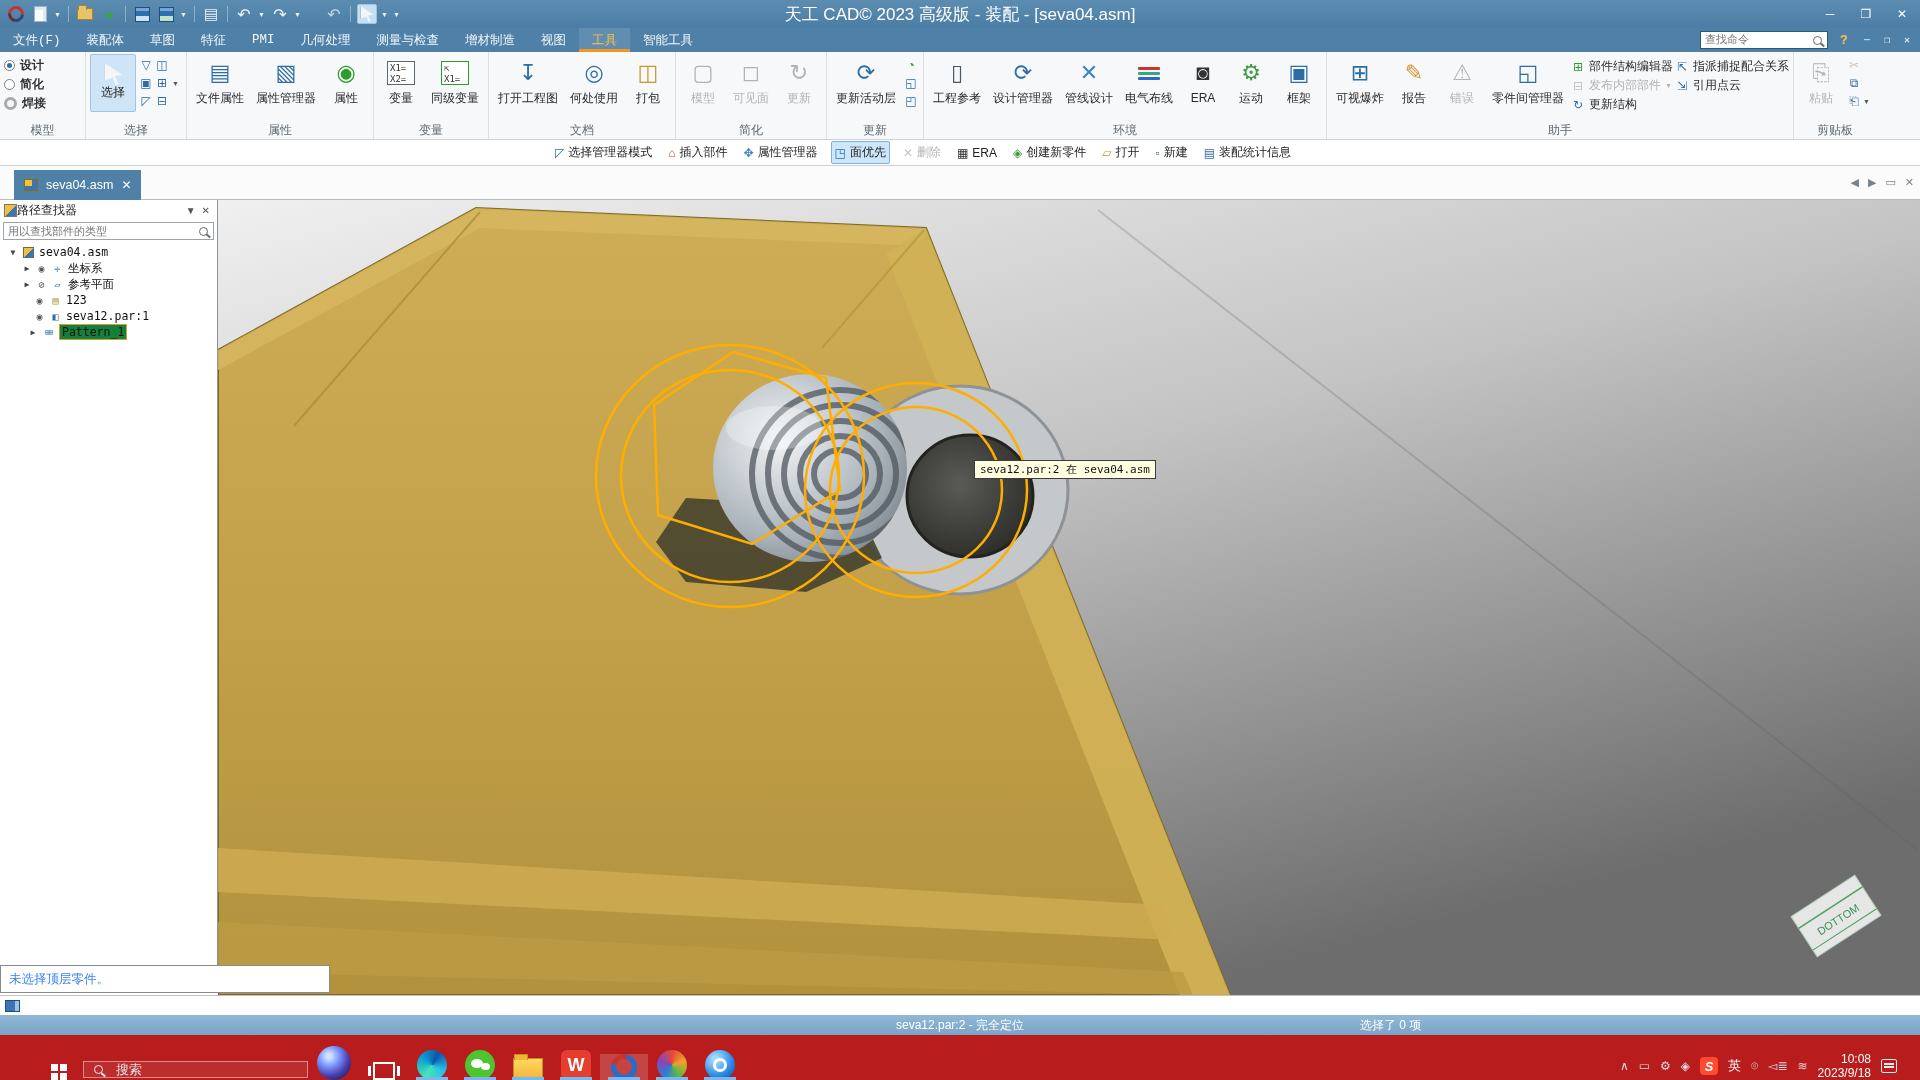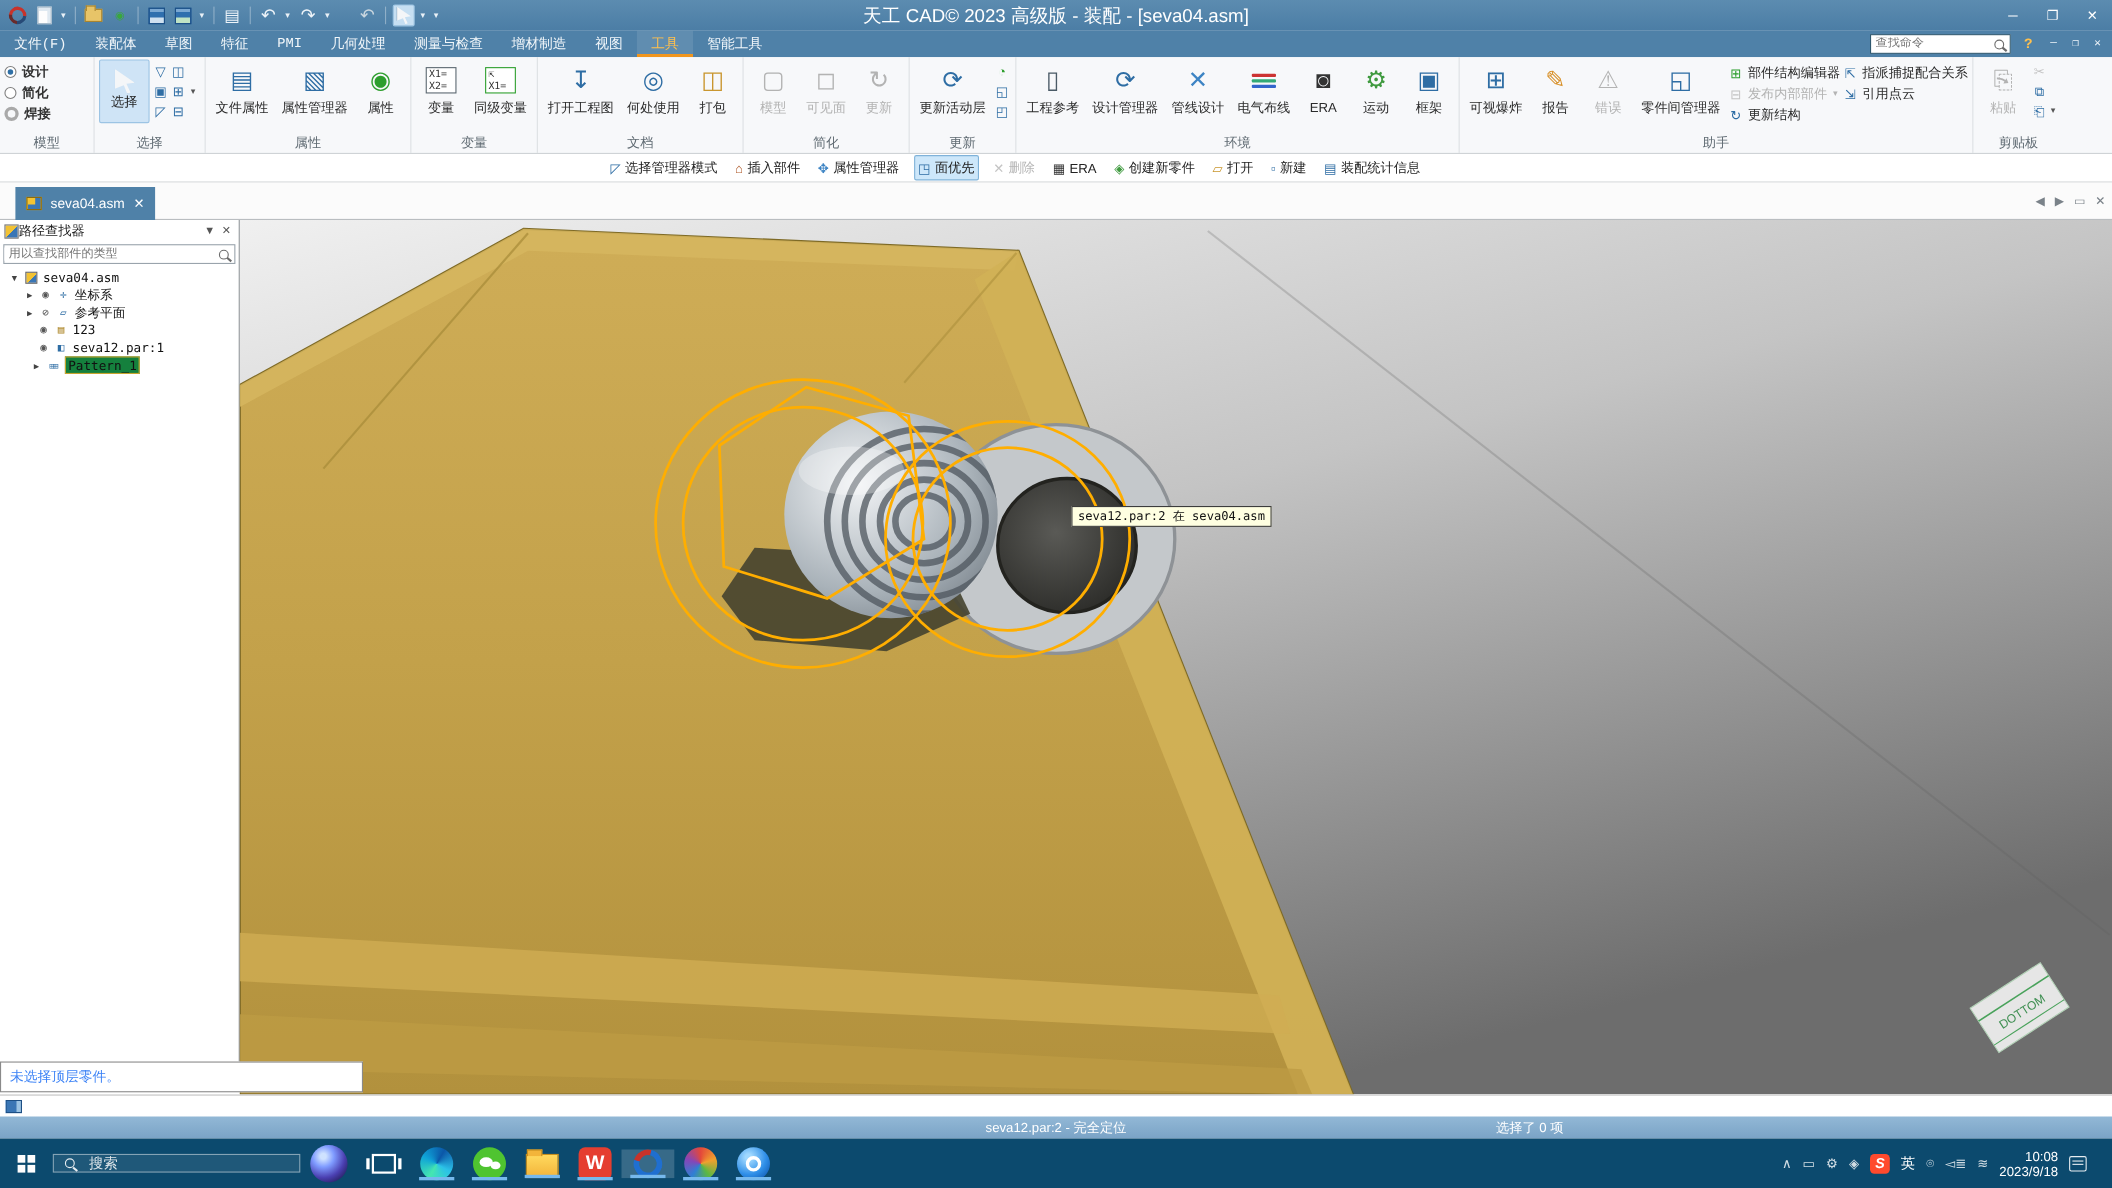--- a/index.html
+++ b/index.html
@@ -122,22 +122,22 @@
   
   #promptbar { position:absolute; top:995px; left:0; width:1920px; height:20px; background:#fff;
     border-top:1px solid #c2c2c2; display:flex; align-items:center; gap:8px; padding-left:5px;
     font-size:12.5px; color:#222; }
   .prompt-ic { width:15px; height:12px; background:#3a76b5; box-shadow:inset 0 0 0 1px #1d4f84, inset -5px 0 0 #9cc4e4; flex:none; }
   #statusbar { position:absolute; top:1015px; left:0; width:1920px; height:20px;
     background:linear-gradient(#92b8d6,#7aa3c6); color:#fff; font-size:12px; }
   #status-center { position:absolute; left:0; right:0; text-align:center; line-height:20px; }
   #status-selection { position:absolute; left:1360px; line-height:20px; }
   
-  #taskbar { position:absolute; top:1035px; left:0; width:1920px; height:45px; background:#0c4a6e;
-    display:flex; align-items:center; color:#fff; }
+  #taskbar { position:absolute; top:1035px; left:0; width:1920px; height:45px; background:#b91c1c;
+    display:flex; align-items:flex-end; color:#fff;padding-left:35px; }
   .tb-start { width:48px; display:flex; align-items:center; justify-content:center; }
   .winlogo { width:16px; height:16px; display:grid; grid-template-columns:7px 7px; grid-template-rows:7px 7px; gap:2px; }
   .winlogo span { background:#fdfdfd; }
   .tb-search { width:225px; display:flex; align-items:center; gap:8px; padding:0 10px;
     background:rgba(255,255,255,.08); border:1px solid rgba(255,255,255,.45); margin:2px 0; }
   .tb-search .mag { border-color:#e8eef2; } .tb-search .mag::after { background:#e8eef2; }
   .tb-search input { background:transparent; border:none; outline:none; color:#eee; font-size:13px;
     font-family:inherit; width:150px; }
   .tb-search input::placeholder { color:#dfe6ea; }
   .tb-widget { width:52px; display:flex; align-items:center; justify-content:center; }

